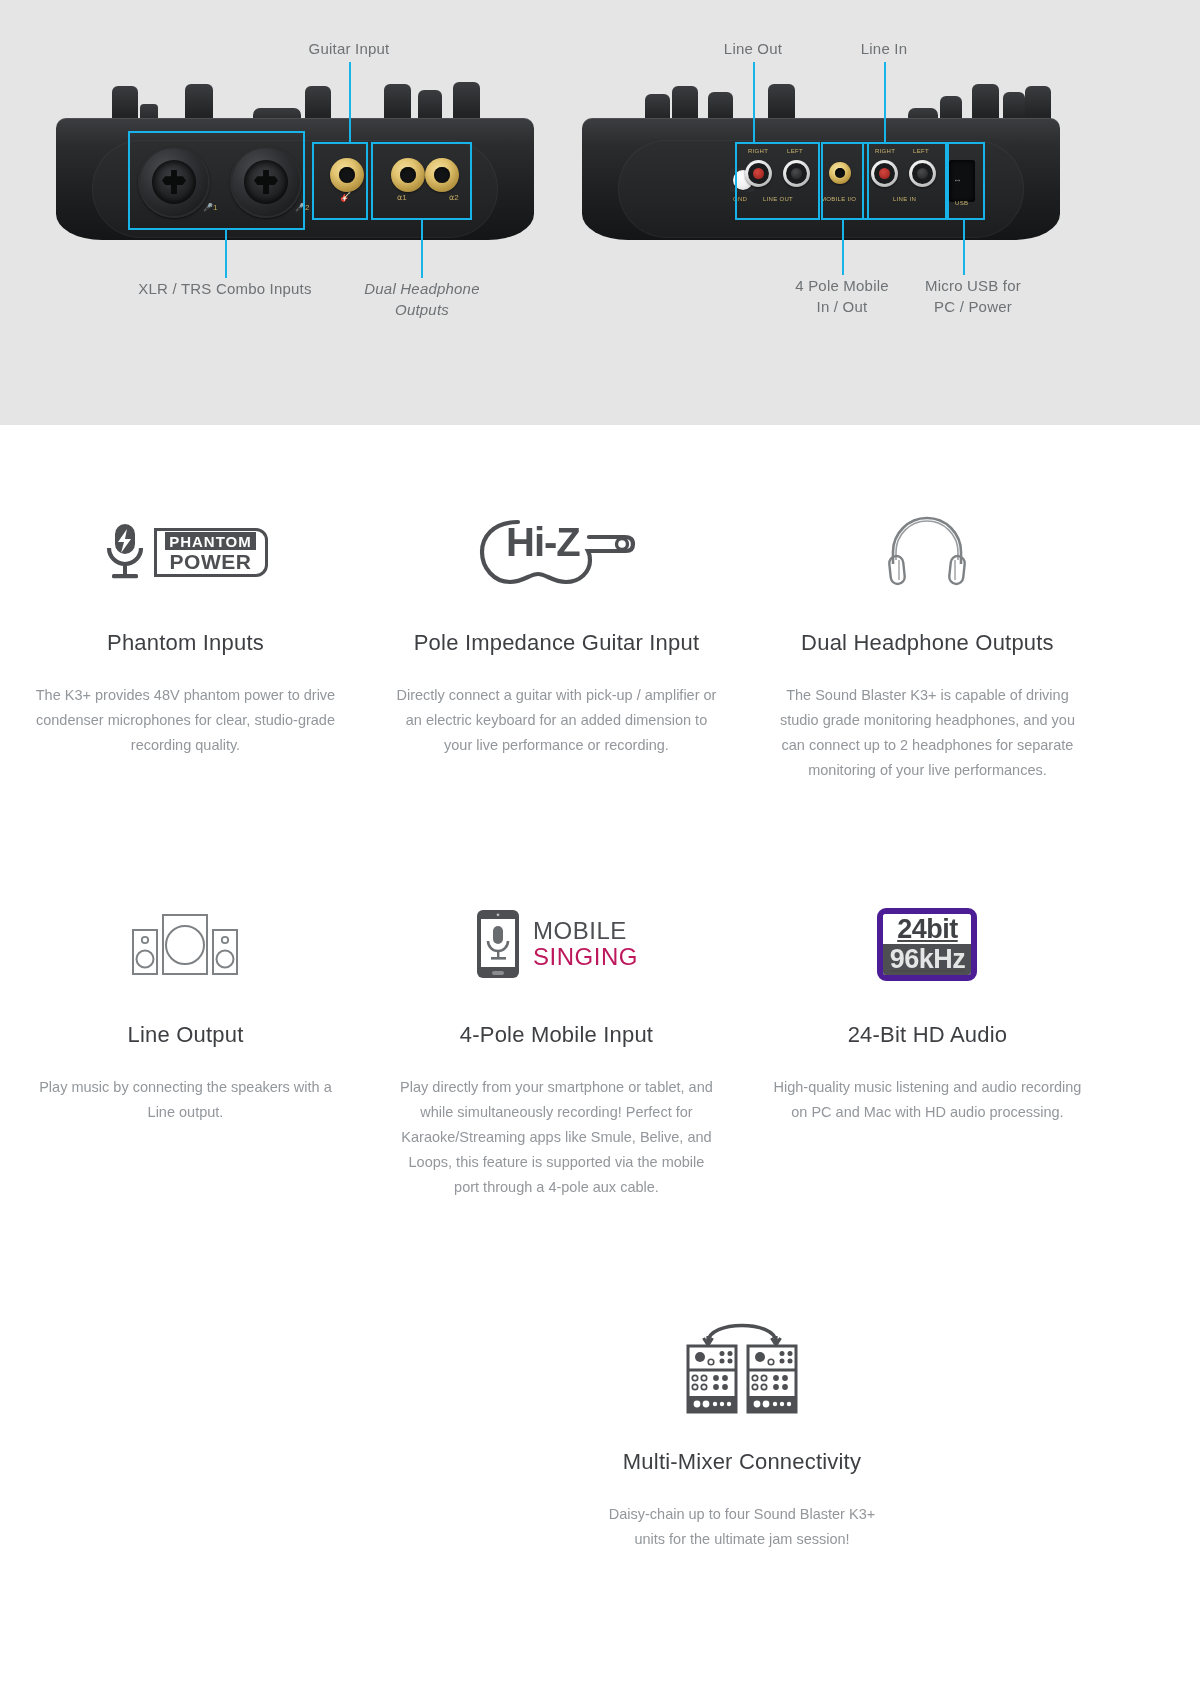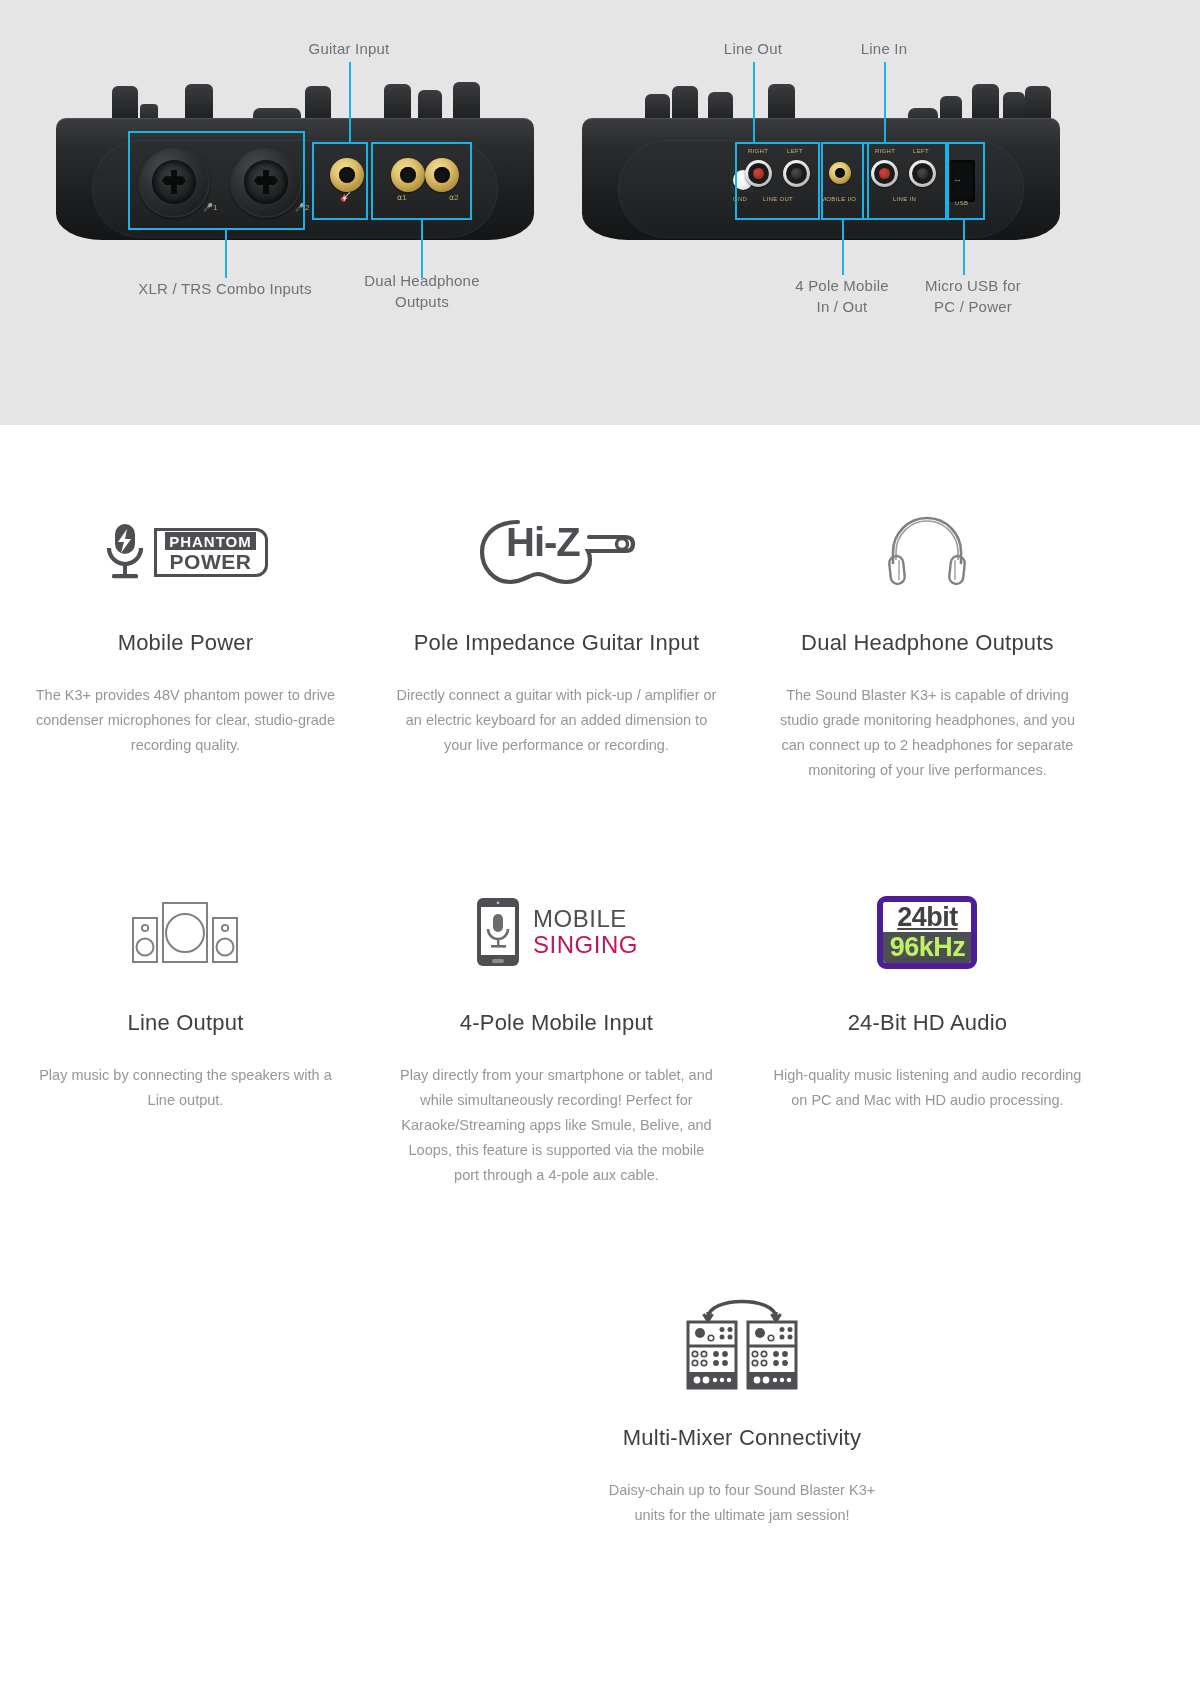--- a/index.html
+++ b/index.html
@@ -157,21 +157,21 @@
     color: #3d3f42;
     letter-spacing: .2px;
     margin-bottom: 26px;
     line-height: 28px;
   }
   .fdesc {
     font-size: 14.5px;
     line-height: 25px;
     color: #93979b;
     max-width: 320px;
-    margin: 4px auto;
+    margin: 16px auto;
   }
   .row2 { margin-top: 90px; }
   .row3 { margin-top: 90px; display:flex; justify-content:center; width:1113px; margin-left:auto; margin-right:auto;}
   .row3 .fcol { width: 33.333%; }
 
   
   .phantom-wrap { display:flex; align-items:center; gap: 7px; }
   .pp-text {
     border: 3px solid #4d4f52;
     border-radius: 0 12px 12px 0;
@@ -194,21 +194,21 @@
     overflow: hidden;
     width: 100px;
     text-decoration: underline;
   }
   .bit-top {
     color:#3f4144; font-weight:bold; font-size: 27px; line-height: 30px;
     background:#fff; letter-spacing:-.5px;
     font-family:"Liberation Sans", sans-serif;
   }
   .bit-bot {
-    color:#bef264; font-weight:bold; font-size: 27px; line-height: 31px;
+    color:#e5e5e5; font-weight:bold; font-size: 27px; line-height: 31px;
     background:#4d4f52; letter-spacing:-.5px;
     font-family:"Liberation Sans", sans-serif;
   }
   .mobile-wrap { display:flex; align-items:center; gap: 12px; }
   .ms-text { text-align:left; line-height:1; }
   .ms-l1 { display:block; font-weight:normal; font-size: 24px; color:#4d4f52; letter-spacing:.5px; font-family:"Liberation Sans", sans-serif;}
   .ms-l2 { display:block; font-size: 24px; color:#be185d; letter-spacing:.5px; margin-top:2px; font-family:"Liberation Sans", sans-serif;}
 </style>
 </head>
 <body>
@@ -262,21 +262,21 @@
       <div class="hl-box" style="left:312px; top:142px; width:56px; height:78px;"></div>
       <div class="hl-box" style="left:371px; top:142px; width:101px; height:78px;"></div>
 
       <div class="leader" style="left:349px; top:62px; height:80px;"></div>
       <div class="callout-label" style="left:249px; top:38px; width:200px;">Guitar Input</div>
 
       <div class="leader" style="left:225px; top:230px; height:48px;"></div>
       <div class="callout-label" style="left:85px; top:278px; width:280px;">XLR / TRS Combo Inputs</div>
 
       <div class="leader" style="left:421px; top:220px; height:58px;"></div>
-      <div class="callout-label" style="left:322px; top:270px; width:200px;">Dual Headphone
+      <div class="callout-label" style="left:322px; top:278px; width:200px;font-style:italic;">Dual Headphone
 Outputs</div>
     </div>
 
     <div class="device">
 
       <div class="knob" style="left:645px; top:94px; width:25px; height:44px;"></div>
       <div class="knob" style="left:672px; top:86px; width:26px; height:52px;"></div>
       <div class="knob" style="left:708px; top:92px; width:25px; height:46px;"></div>
       <div class="knob" style="left:768px; top:84px; width:27px; height:54px;"></div>
       <div class="knob wide" style="left:908px; top:108px; width:30px; height:32px;"></div>
@@ -353,21 +353,21 @@
               <path d="M6 26 a16 16 0 0 0 32 0" fill="none" stroke="#4d4f52" stroke-width="4.2"></path>
               <rect x="20" y="40" width="4" height="13" fill="#4d4f52"></rect>
               <rect x="9" y="52" width="26" height="4.2" rx="1.5" fill="#4d4f52"></rect>
             </svg>
             <div class="pp-text">
               <span class="pp-line1">PHANTOM</span>
               <span class="pp-line2">POWER</span>
             </div>
           </div>
         </div>
-        <div class="ftitle">Mobile Power</div>
+        <div class="ftitle">Phantom Inputs</div>
         <div class="fdesc">The K3+ provides 48V phantom power to drive condenser microphones for clear, studio-grade recording quality.</div>
       </div>
 
       <div class="fcol">
         <div class="ficon">
           <svg width="160" height="80" viewBox="0 0 160 80">
             <path d="M42 10 C16 10 6 26 6 40 C6 56 18 70 34 70 C47 70 54 62 62 62 C70 62 77 70 90 70 C104 70 114 60 114 48 C114 44 113 41 112 39 L150 39 C155 39 157 36 157 32 C157 27 154 25 149 25 L113 25" fill="none" stroke="#4d4f52" stroke-width="4.2" stroke-linecap="round"></path>
             <circle cx="146" cy="32" r="5.5" fill="none" stroke="#4d4f52" stroke-width="3.4"></circle>
             <text x="30" y="44" font-family="Liberation Sans, sans-serif" font-size="40" font-weight="bold" fill="#4d4f52" letter-spacing="-1">Hi-Z</text>
           </svg>

